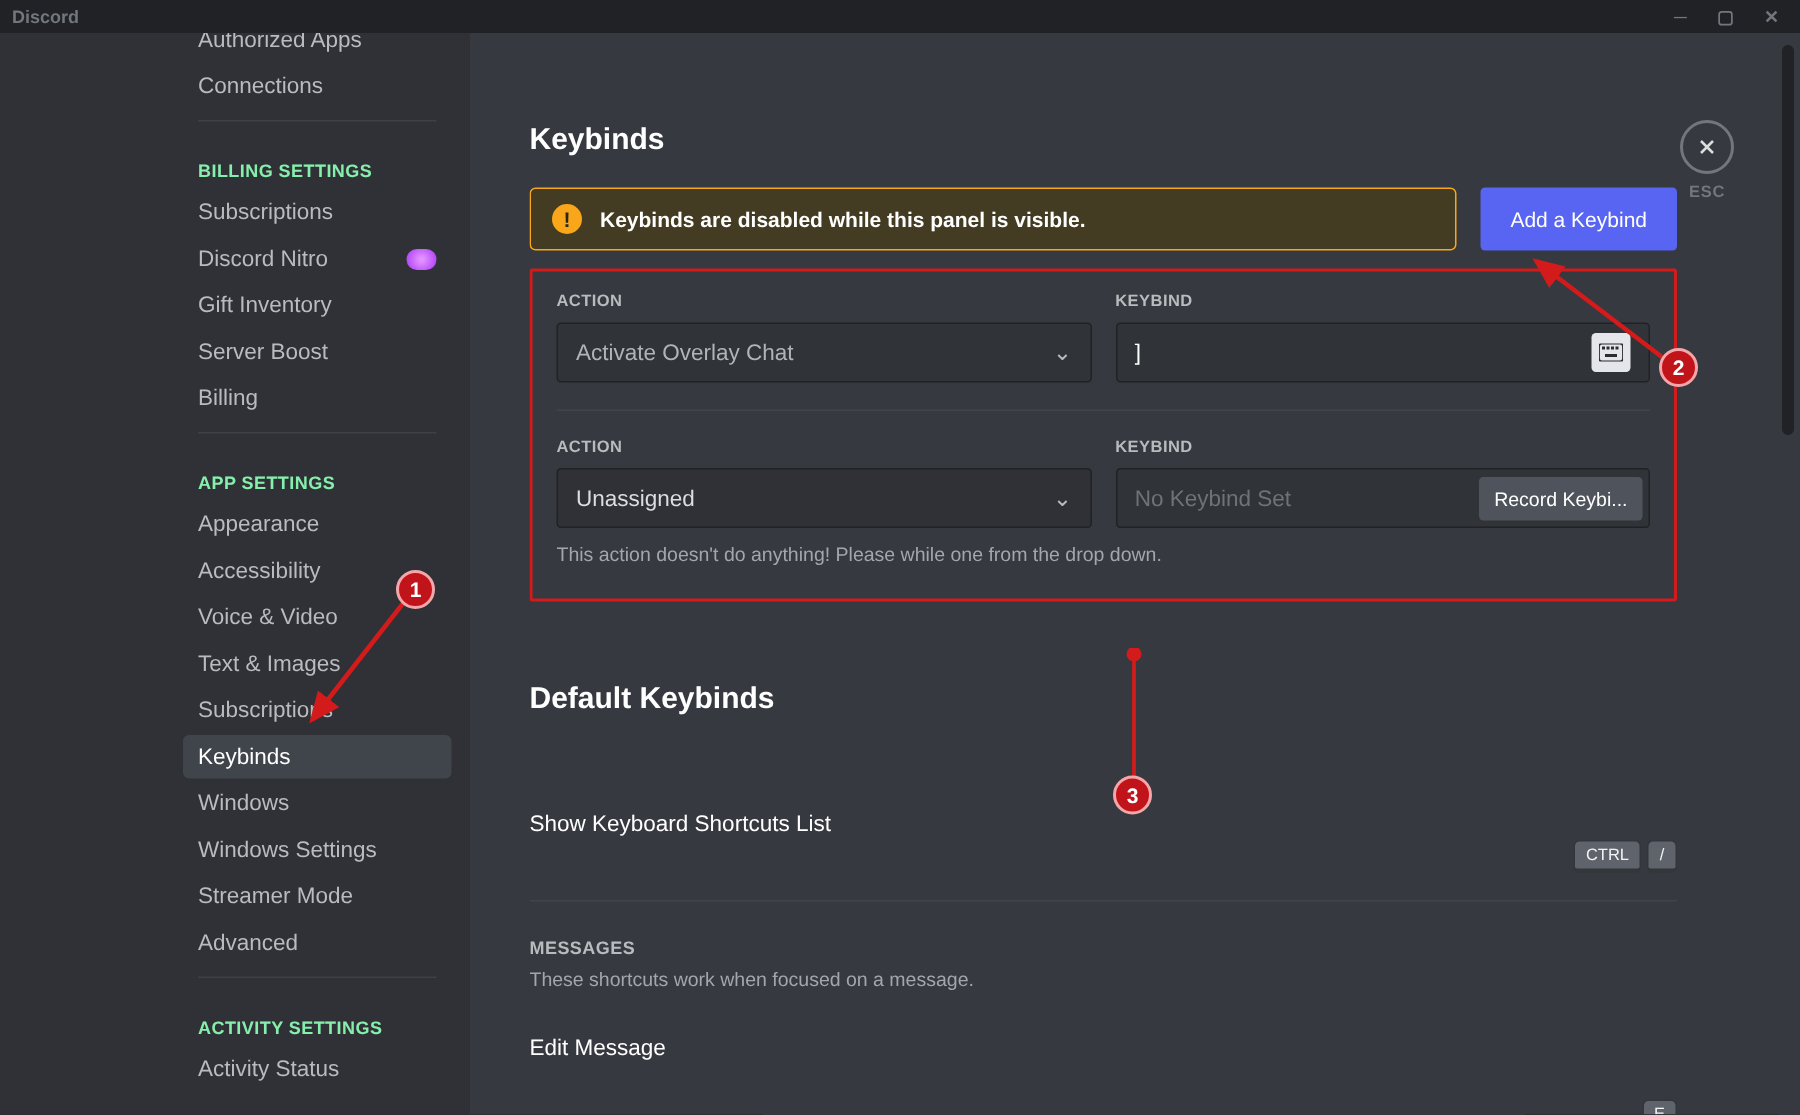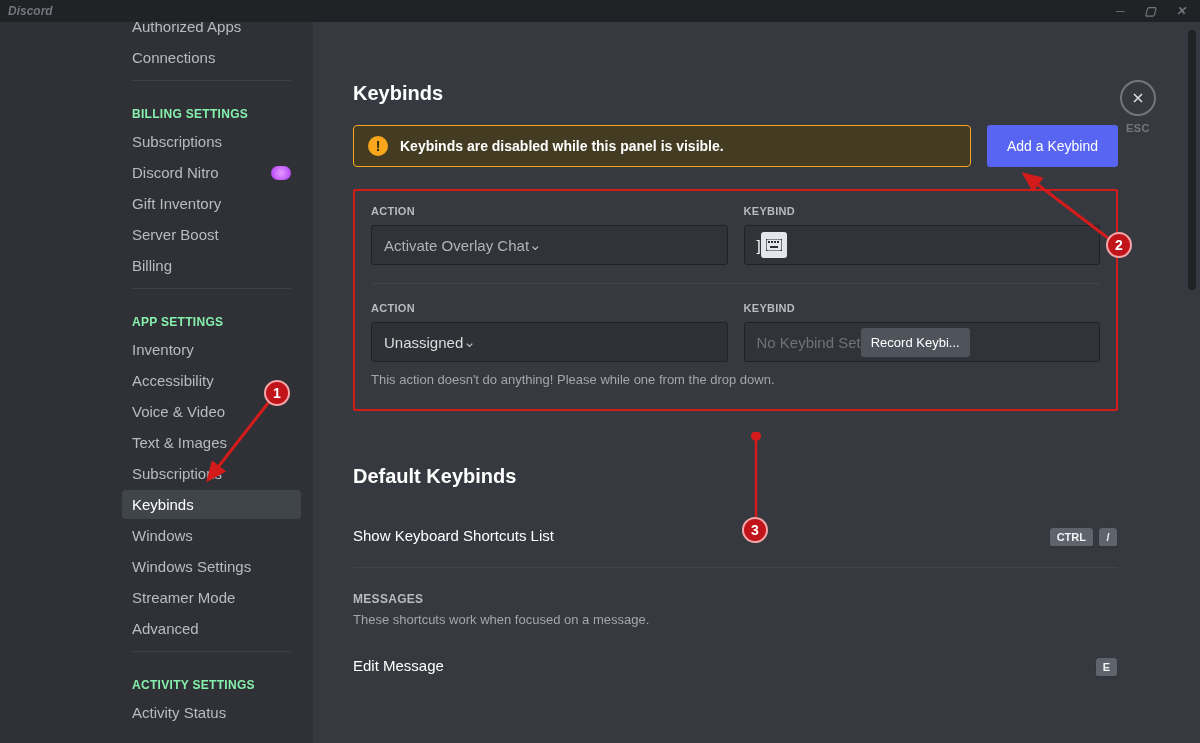--- a/index.html
+++ b/index.html
@@ -15,21 +15,20 @@
 
 .titlebar {
   height: 22px;
   background: #202225;
   display: flex;
   align-items: center;
   padding: 0 8px;
   color: #72767d;
   font-size: 12px;
   font-weight: 600;
-  font-style: italic;
 }
 .titlebar .title { flex: 1; }
 .titlebar .win-controls { display: flex; gap: 20px; padding-right: 6px;}
 .titlebar .win-controls span { cursor: pointer; }
 
 .main {
   display: flex;
   height: calc(100% - 22px);
 }
 .sidebar {
@@ -160,21 +159,21 @@
   border: none;
   border-radius: 3px;
   padding: 0 20px;
   font-size: 14px;
   font-weight: 500;
   cursor: pointer;
   min-width: 128px;
 }
 
 .keybinds-area {
-  margin-top: 22px;
+  margin-top: 12px;
   border: 2px solid #d41b1b;
   border-radius: 2px;
   padding: 14px 16px 8px 16px;
   position: relative;
 }
 .kb-row { display: flex; gap: 16px; }
 .kb-col { flex: 1; }
 .kb-label {
   font-size: 11px;
   font-weight: 700;
@@ -185,21 +184,21 @@
 .kb-select, .kb-input {
   background: #2f3136;
   border: 1px solid #202225;
   border-radius: 3px;
   height: 40px;
   padding: 0 12px;
   display: flex;
   align-items: center;
   color: #b1b3b7;
   font-size: 15px;
-  justify-content: flex-start;
+  justify-content: space-between;
 }
 .kb-select.dark, .kb-input.dark { background: #303338; }
 .kb-select.light { color: #dcddde; }
 .kb-select .chev { color: #b9bbbe; }
 .kb-input { color: #fff; font-weight: 500; }
 .kb-input .kbd-icon {
   width: 26px; height: 26px;
   background: #e4e6eb;
   border-radius: 3px;
   display: flex; align-items: center; justify-content: center;
@@ -220,36 +219,37 @@
 .defaults-title {
   font-size: 20px;
   font-weight: 600;
   color: #fff;
   margin-top: 54px;
   margin-bottom: 23px;
 }
 .default-row {
   display: flex;
   justify-content: space-between;
-  align-items: flex-start;
+  align-items: center;
   padding: 16px 0;
 }
 .default-row-title { font-size: 15px; font-weight: 500; color: #fff; }
 .keycap-group { display: flex; gap: 4px; }
 .keycap {
   background: #5e636c;
   border: 1px solid #33363b;
   border-bottom: 3px solid #33363b;
   color: #f2f3f5;
   font-size: 11px;
-  font-weight: 700;
+  font-weight: 400;
   padding: 3px 7px;
   border-radius: 4px;
   min-width: 20px;
   text-align: center;
+  margin-top: 43px;
 }
 .small-divider { height: 1px; background: #40444b; margin-top: 2px; }
 .section-label {
   font-size: 12px;
   font-weight: 700;
   color: #b9bbbe;
   letter-spacing: 0.3px;
   margin-top: 24px;
 }
 .section-desc {
@@ -300,21 +300,21 @@
       <div class="sidebar-item">Subscriptions</div>
       <div class="sidebar-item">
         <span>Discord Nitro</span>
         <span class="nitro-badge"></span>
       </div>
       <div class="sidebar-item">Gift Inventory</div>
       <div class="sidebar-item">Server Boost</div>
       <div class="sidebar-item">Billing</div>
       <div class="sidebar-divider"></div>
       <div class="sidebar-section-header">APP SETTINGS</div>
-      <div class="sidebar-item">Inventory</div>
+      <div class="sidebar-item">Appearance</div>
       <div class="sidebar-item">Accessibility</div>
       <div class="sidebar-item">Voice &amp; Video</div>
       <div class="sidebar-item">Text &amp; Images</div>
       <div class="sidebar-item">Subscriptions</div>
       <div class="sidebar-item active">Keybinds</div>
       <div class="sidebar-item">Windows</div>
       <div class="sidebar-item">Windows Settings</div>
       <div class="sidebar-item">Streamer Mode</div>
       <div class="sidebar-item">Advanced</div>
       <div class="sidebar-divider"></div>

